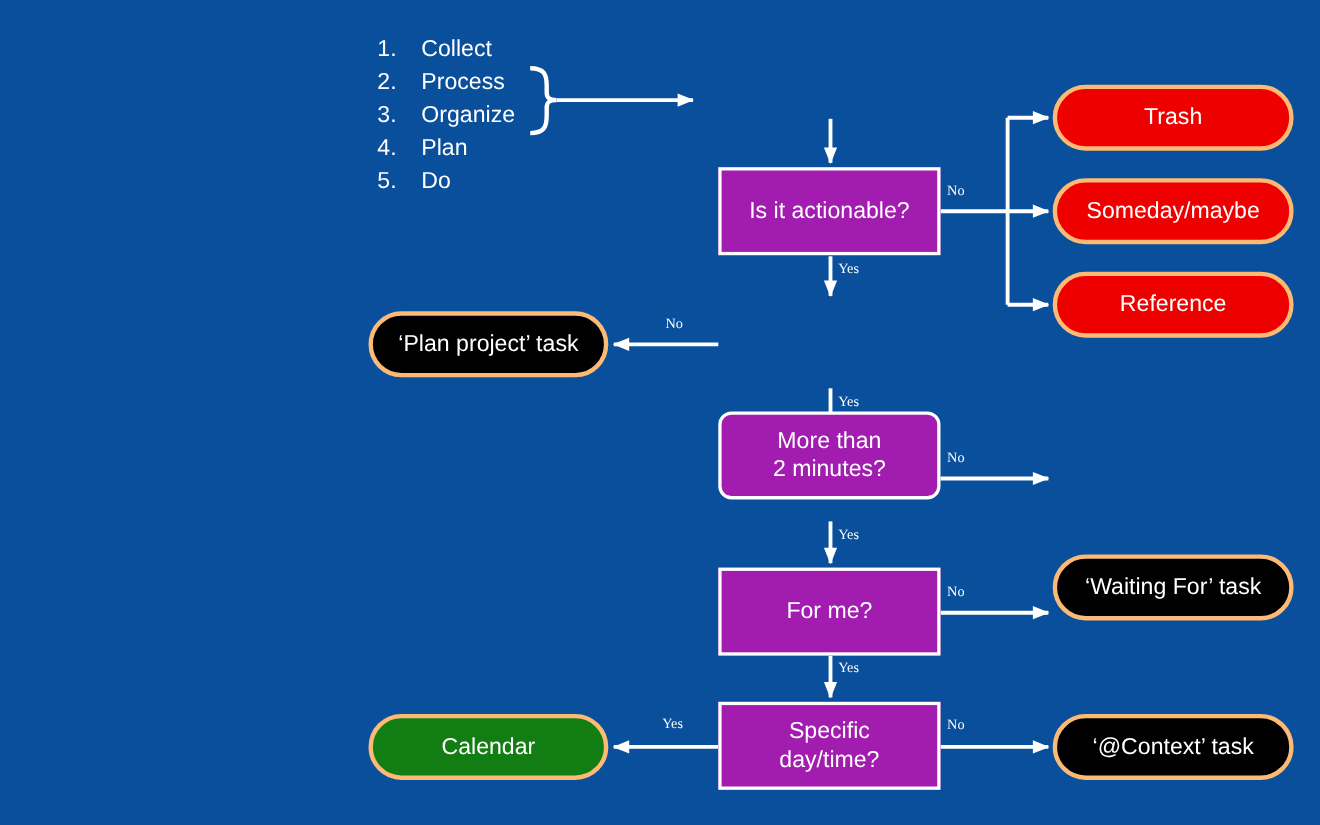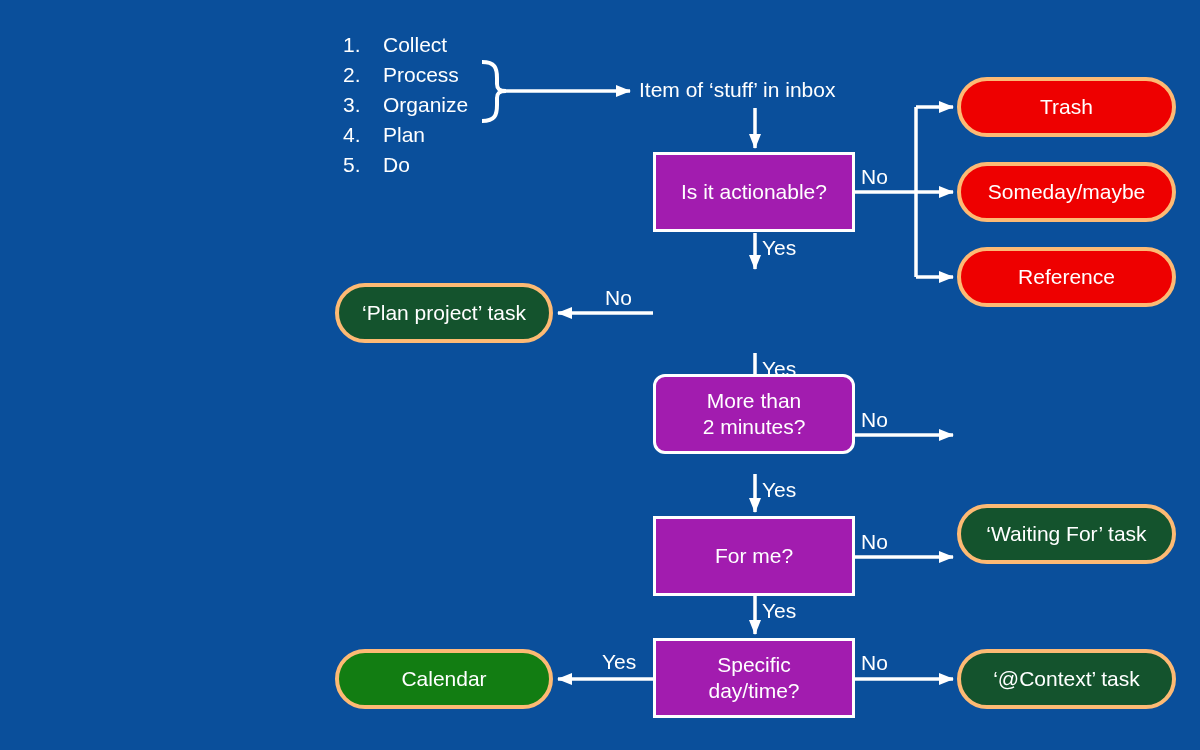--- a/index.html
+++ b/index.html
@@ -69,28 +69,29 @@
     display: flex;
     align-items: center;
     justify-content: center;
     text-align: center;
     font-size: 21px;
     white-space: nowrap;
   }
   .pill.right { left: 957px; width: 219px; }
   .pill.left  { left: 335px; width: 218px; }
   .pill.red    { background: #ee0000; }
-  .pill.orange { background: #14532d; }
+  .pill.orange { background: #000000; }
   .pill.green  { background: #127d12; }
 
   
   .edge-label {
     position: absolute;
-    font-size: 21px;
+    font-size: 13px;
     white-space: nowrap;
+    font-family: Liberation Serif, serif;
   }
 </style>
 </head>
 <body>
 
 <div id="canvas">
 
   <svg id="connectors" width="1200" height="750" viewBox="0 0 1200 750">
     <defs>
       <marker id="ah" markerUnits="userSpaceOnUse" markerWidth="18" markerHeight="16" refX="15" refY="7" orient="auto">
@@ -147,21 +148,20 @@
     <div class="row">
       <span class="num">4.</span>
       <span>Plan</span>
     </div>
     <div class="row">
       <span class="num">5.</span>
       <span>Do</span>
     </div>
   </div>
 
-  <div class="start-label">Item of ‘stuff’ in inbox</div>
 
   <div class="decision" style="top:152px;">Is it actionable?</div>
   <div class="decision" style="top:374px;border-radius:12px;">More than
 2 minutes?</div>
   <div class="decision" style="top:638px;">Specific
 day/time?</div>
   <div class="decision" style="top:516px;">For me?</div>
 
   <div class="pill right red" style="top:77px;">Trash</div>
   <div class="pill right red" style="top:162px;">Someday/maybe</div>

